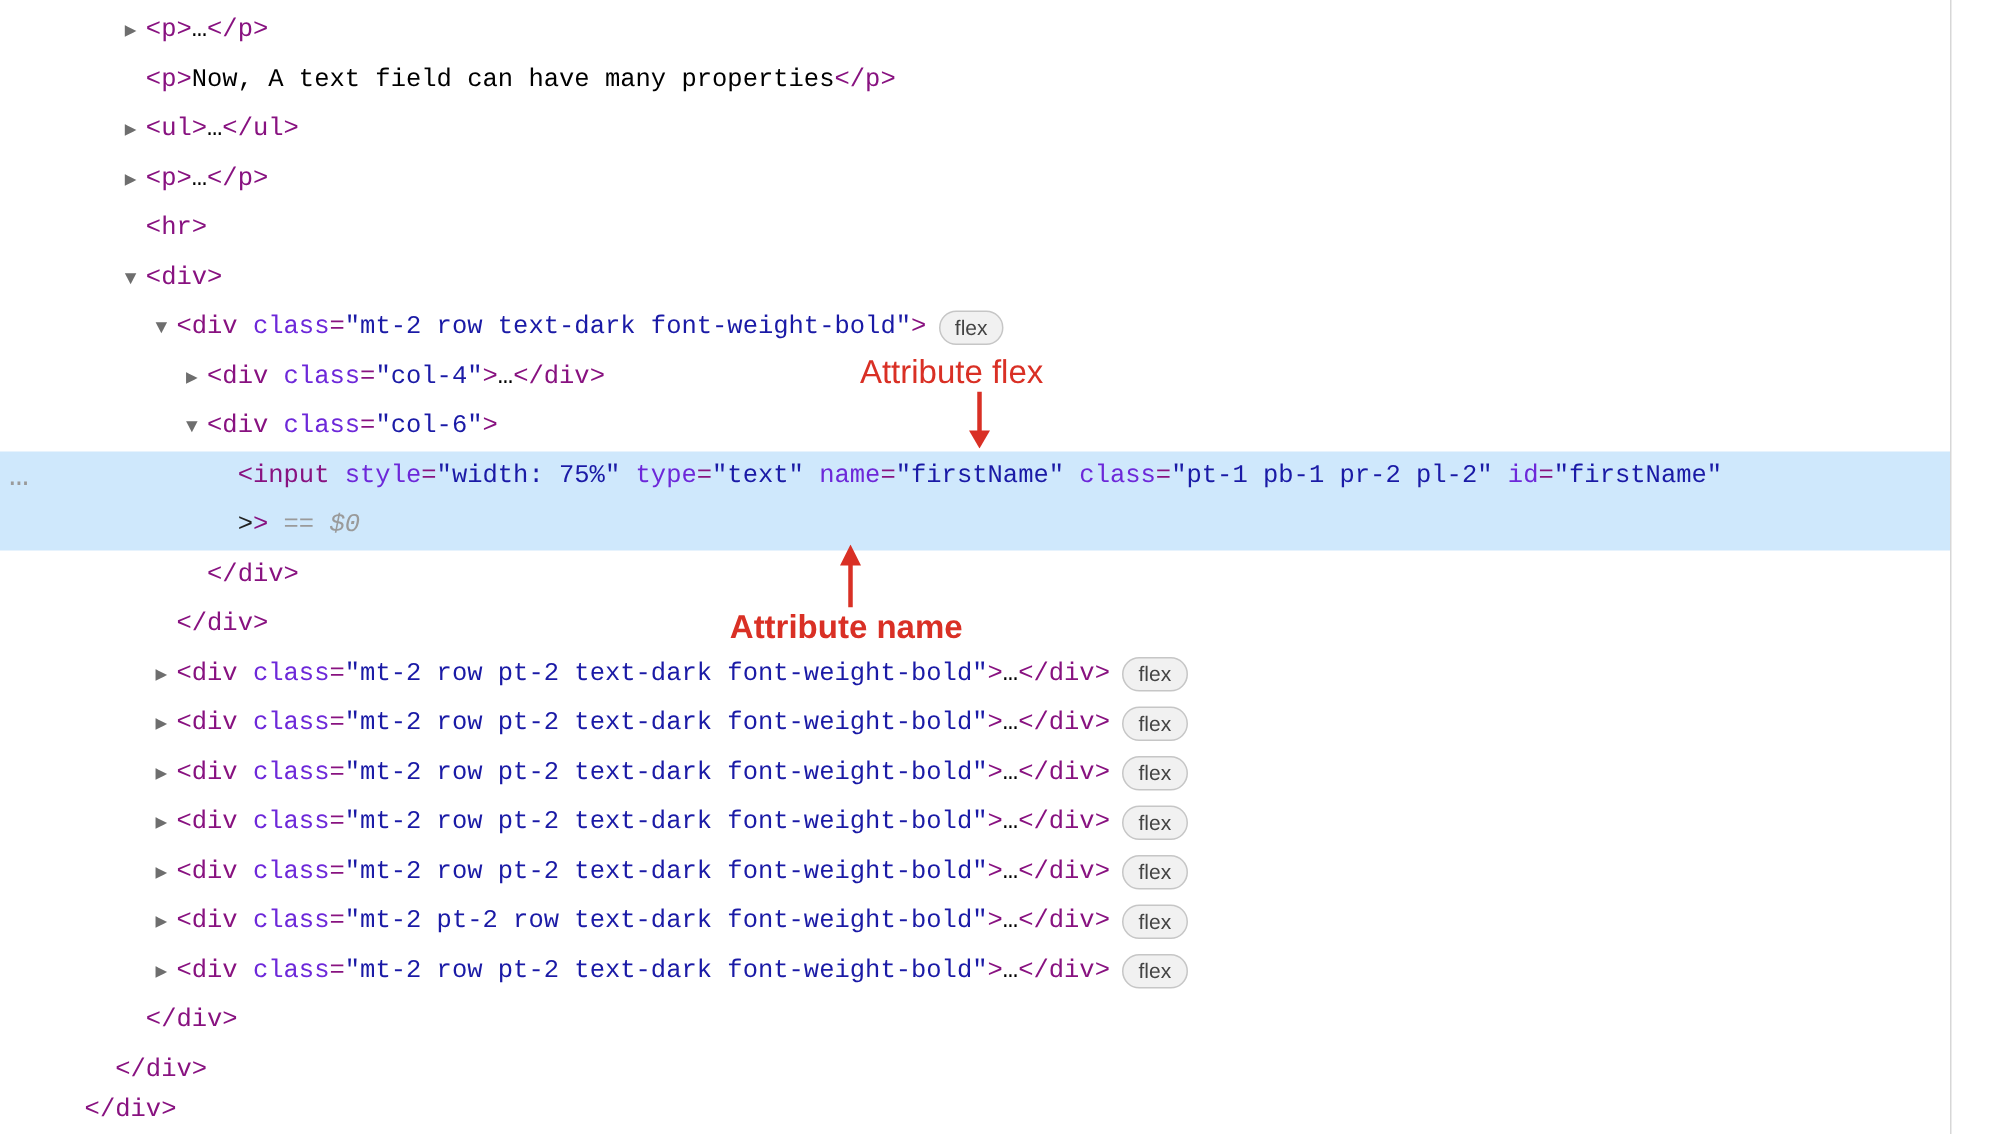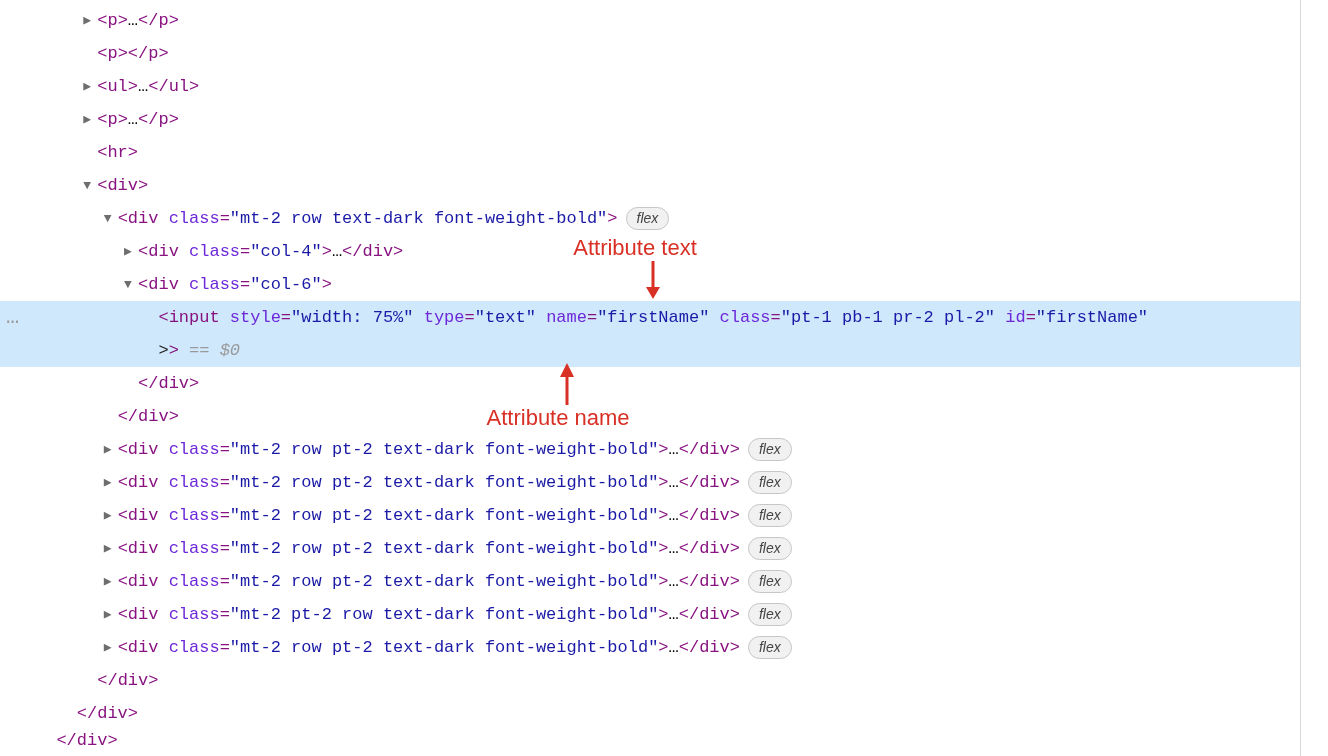--- a/index.html
+++ b/index.html
@@ -47,21 +47,20 @@
     font-size: 14px;
     color: #444;
     background: #f1f1f1;
     border: 1px solid #c6c6c6;
     border-radius: 12px;
     padding: 1px 10px 2px 10px;
     margin-left: 8px;
     display: inline-flex;
     align-items: center;
     line-height: 18px;
-    font-style: italic;
   }
   .highlight {
     background: #cfe8fc;
   }
   .dots-gutter {
     position: absolute;
     left: 6px;
     color: #9a9a9a;
     font-size: 22px;
     letter-spacing: 2px;
@@ -76,21 +75,21 @@
     pointer-events: none;
   }
   .anno svg { position: absolute; }
   .anno-label { position: absolute; white-space: nowrap; }
 </style>
 </head>
 <body>
 
 <div class="panel">
     <div class="line"><span class="indent">      </span><span class="arrow">▶</span><span class="punct">&lt;</span><span class="tag">p</span><span class="punct">&gt;</span><span class="ellips">…</span><span class="punct">&lt;/</span><span class="tag">p</span><span class="punct">&gt;</span></div>
-    <div class="line"><span class="indent">      </span><span class="arrow"></span><span class="punct">&lt;</span><span class="tag">p</span><span class="punct">&gt;</span><span class="punct">&lt;/</span><span class="tag">p</span><span class="punct">&gt;</span></div>
+    <div class="line"><span class="indent">      </span><span class="arrow"></span><span class="punct">&lt;</span><span class="tag">p</span><span class="punct">&gt;</span><span class="text">Now, A text field can have many properties</span><span class="punct">&lt;/</span><span class="tag">p</span><span class="punct">&gt;</span></div>
     <div class="line"><span class="indent">      </span><span class="arrow">▶</span><span class="punct">&lt;</span><span class="tag">ul</span><span class="punct">&gt;</span><span class="ellips">…</span><span class="punct">&lt;/</span><span class="tag">ul</span><span class="punct">&gt;</span></div>
     <div class="line"><span class="indent">      </span><span class="arrow">▶</span><span class="punct">&lt;</span><span class="tag">p</span><span class="punct">&gt;</span><span class="ellips">…</span><span class="punct">&lt;/</span><span class="tag">p</span><span class="punct">&gt;</span></div>
     <div class="line"><span class="indent">      </span><span class="arrow"></span><span class="punct">&lt;</span><span class="tag">hr</span><span class="punct">&gt;</span></div>
     <div class="line"><span class="indent">      </span><span class="arrow">▼</span><span class="punct">&lt;</span><span class="tag">div</span><span class="punct">&gt;</span></div>
     <div class="line"><span class="indent">        </span><span class="arrow">▼</span><span class="punct">&lt;</span><span class="tag">div</span><span> </span><span class="attr">class</span><span class="punct">=</span><span class="val">"mt-2 row text-dark font-weight-bold"</span><span class="punct">&gt;</span><span class="flex-badge">flex</span></div>
     <div class="line"><span class="indent">          </span><span class="arrow">▶</span><span class="punct">&lt;</span><span class="tag">div</span><span> </span><span class="attr">class</span><span class="punct">=</span><span class="val">"col-4"</span><span class="punct">&gt;</span><span class="ellips">…</span><span class="punct">&lt;/</span><span class="tag">div</span><span class="punct">&gt;</span></div>
     <div class="line"><span class="indent">          </span><span class="arrow">▼</span><span class="punct">&lt;</span><span class="tag">div</span><span> </span><span class="attr">class</span><span class="punct">=</span><span class="val">"col-6"</span><span class="punct">&gt;</span></div>
     <div class="line highlight"><span class="dots-gutter">…</span><span class="indent">            </span><span class="arrow"></span><span class="punct">&lt;</span><span class="tag">input</span><span> </span><span class="attr">style</span><span class="punct">=</span><span class="val">"width: 75%"</span><span> </span><span class="attr">type</span><span class="punct">=</span><span class="val">"text"</span><span> </span><span class="attr" id="attr-name-token">name</span><span class="punct">=</span><span class="val" id="attr-value-token">"firstName"</span><span> </span><span class="attr">class</span><span class="punct">=</span><span class="val">"pt-1 pb-1 pr-2 pl-2"</span><span> </span><span class="attr">id</span><span class="punct">=</span><span class="val">"firstName"</span></div>
     <div class="line highlight"><span class="indent">            </span><span class="arrow"></span>&gt;<span class="punct">&gt;</span><span class="gray"> == $0</span></div>
     <div class="line"><span class="indent">          </span><span class="arrow"></span><span class="punct">&lt;/</span><span class="tag">div</span><span class="punct">&gt;</span></div>
@@ -99,24 +98,24 @@
     <div class="line"><span class="indent">        </span><span class="arrow">▶</span><span class="punct">&lt;</span><span class="tag">div</span><span> </span><span class="attr">class</span><span class="punct">=</span><span class="val">"mt-2 row pt-2 text-dark font-weight-bold"</span><span class="punct">&gt;</span><span class="ellips">…</span><span class="punct">&lt;/</span><span class="tag">div</span><span class="punct">&gt;</span><span class="flex-badge">flex</span></div>
     <div class="line"><span class="indent">        </span><span class="arrow">▶</span><span class="punct">&lt;</span><span class="tag">div</span><span> </span><span class="attr">class</span><span class="punct">=</span><span class="val">"mt-2 row pt-2 text-dark font-weight-bold"</span><span class="punct">&gt;</span><span class="ellips">…</span><span class="punct">&lt;/</span><span class="tag">div</span><span class="punct">&gt;</span><span class="flex-badge">flex</span></div>
     <div class="line"><span class="indent">        </span><span class="arrow">▶</span><span class="punct">&lt;</span><span class="tag">div</span><span> </span><span class="attr">class</span><span class="punct">=</span><span class="val">"mt-2 row pt-2 text-dark font-weight-bold"</span><span class="punct">&gt;</span><span class="ellips">…</span><span class="punct">&lt;/</span><span class="tag">div</span><span class="punct">&gt;</span><span class="flex-badge">flex</span></div>
     <div class="line"><span class="indent">        </span><span class="arrow">▶</span><span class="punct">&lt;</span><span class="tag">div</span><span> </span><span class="attr">class</span><span class="punct">=</span><span class="val">"mt-2 row pt-2 text-dark font-weight-bold"</span><span class="punct">&gt;</span><span class="ellips">…</span><span class="punct">&lt;/</span><span class="tag">div</span><span class="punct">&gt;</span><span class="flex-badge">flex</span></div>
     <div class="line"><span class="indent">        </span><span class="arrow">▶</span><span class="punct">&lt;</span><span class="tag">div</span><span> </span><span class="attr">class</span><span class="punct">=</span><span class="val">"mt-2 pt-2 row text-dark font-weight-bold"</span><span class="punct">&gt;</span><span class="ellips">…</span><span class="punct">&lt;/</span><span class="tag">div</span><span class="punct">&gt;</span><span class="flex-badge">flex</span></div>
     <div class="line"><span class="indent">        </span><span class="arrow">▶</span><span class="punct">&lt;</span><span class="tag">div</span><span> </span><span class="attr">class</span><span class="punct">=</span><span class="val">"mt-2 row pt-2 text-dark font-weight-bold"</span><span class="punct">&gt;</span><span class="ellips">…</span><span class="punct">&lt;/</span><span class="tag">div</span><span class="punct">&gt;</span><span class="flex-badge">flex</span></div>
     <div class="line"><span class="indent">      </span><span class="arrow"></span><span class="punct">&lt;/</span><span class="tag">div</span><span class="punct">&gt;</span></div>
     <div class="line"><span class="indent">    </span><span class="arrow"></span><span class="punct">&lt;/</span><span class="tag">div</span><span class="punct">&gt;</span></div>
     <div class="line" style="height: 20px; overflow: hidden; line-height: 33px;"><span class="indent">  </span><span class="arrow"></span><span class="punct">&lt;/</span><span class="tag">div</span><span class="punct">&gt;</span></div>
     <div class="anno" style="left: 0px; top: 0px; width: 100%; height: 100%;">
-    <div class="anno-label" style="left:573.25px; top:235px;">Attribute text</div>
+    <div class="anno-label" style="left:573.25px; top:235px;">Attribute flex</div>
     <svg style="left:643.25px; top:261px;" width="20" height="38">
       <line x1="10" y1="0" x2="10" y2="28" stroke="#d93025" stroke-width="3"></line>
       <polygon points="10,38 3,26 17,26" fill="#d93025"></polygon>
     </svg>
     <svg style="left:556.53125px; top:363px;" width="20" height="42">
       <line x1="10" y1="42" x2="10" y2="12" stroke="#d93025" stroke-width="3"></line>
       <polygon points="10,0 3,14 17,14" fill="#d93025"></polygon>
     </svg>
-    <div class="anno-label" style="left:486.53125px; top:405px;">Attribute name</div>
+    <div class="anno-label" style="left:486.53125px; top:405px;font-weight:bold;">Attribute name</div>
     </div>
   </div>
 
 </body></html>

